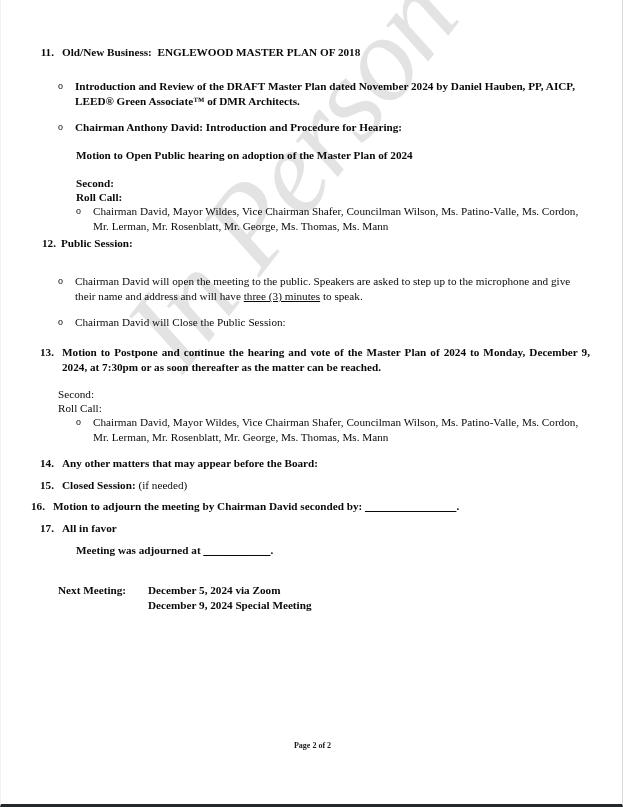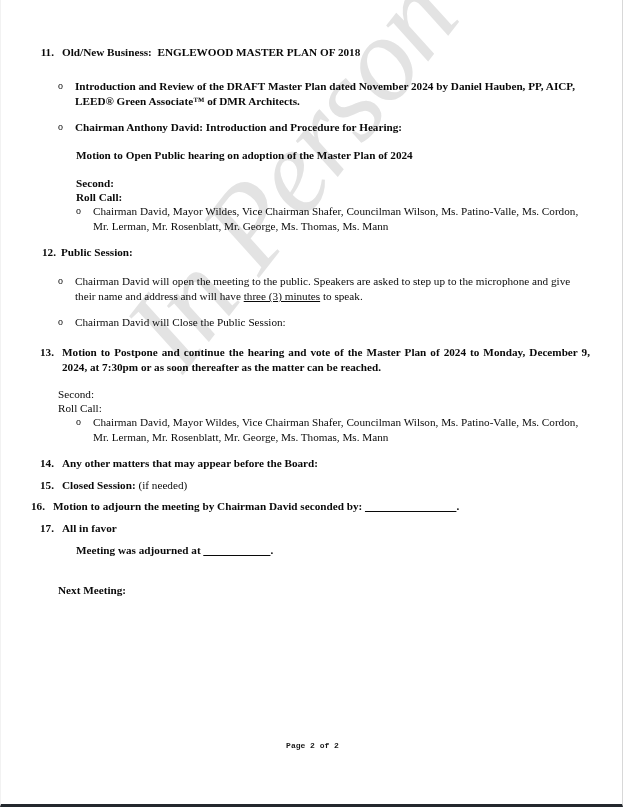--- a/index.html
+++ b/index.html
@@ -132,21 +132,21 @@
     </div>
     <div style="position:absolute; left:75px; top:190px;">
       <b>Roll Call:</b>
     </div>
 
     <div class="sub" style="left:75px; top:204px; width:515px;">
       <span class="bullet">o</span>
       <span class="body reg">Chairman David, Mayor Wildes, Vice Chairman Shafer, Councilman Wilson, Ms. Patino-Valle, Ms. Cordon, Mr. Lerman, Mr. Rosenblatt, Mr. George, Ms. Thomas, Ms. Mann</span>
     </div>
 
-    <div class="item" style="left:38px; top:245px; width:555px;">
+    <div class="item" style="left:38px; top:236px; width:555px;">
       <span class="num" style="width:17px;">12.</span>
       <span class="body" style="padding-left:5px;">
         <b>Public Session:</b>
       </span>
     </div>
 
     <div class="sub" style="left:57px; top:274px; width:530px;">
       <span class="bullet">o</span>
       <span class="body reg"><span>Chairman David will open the meeting to the public.  Speakers are asked to step up to the microphone and give their name and address and will have </span><u>three (3) minutes</u><span> to speak.</span></span>
     </div>
@@ -204,20 +204,24 @@
     </div>
 
     <div style="position:absolute; left:75px; top:543px; width:500px;">
       <b>Meeting was adjourned at</b><b>&nbsp;</b><span class="blank-line">___________</span><b>.</b>
     </div>
 
     <div style="position:absolute; left:57px; top:583px; width:520px; display:flex; align-items:flex-start;">
       <span style="flex:0 0 auto; width:90px;">
         <b>Next Meeting:</b>
       </span>
-    </div>
-
-    <div style="position:absolute; left:0; top:741px; width:623px; text-align:center; font-size:8px; font-weight:700; color:#1a1a1a;font-family:Liberation Mono, monospace;">
+      <span style="flex:1 1 auto;">
+        <b style="display:block;">December 5, 2024 via Zoom</b>
+        <b style="display:block;">December 9, 2024 Special Meeting</b>
+      </span>
+    </div>
+
+    <div style="position:absolute; left:0; top:741px; width:623px; text-align:center; font-size:8px; font-weight:700; color:#1a1a1a;">
       <span>Page 2 of 2</span>
     </div>
 
   </div>
 </div>
 
 </body></html>

